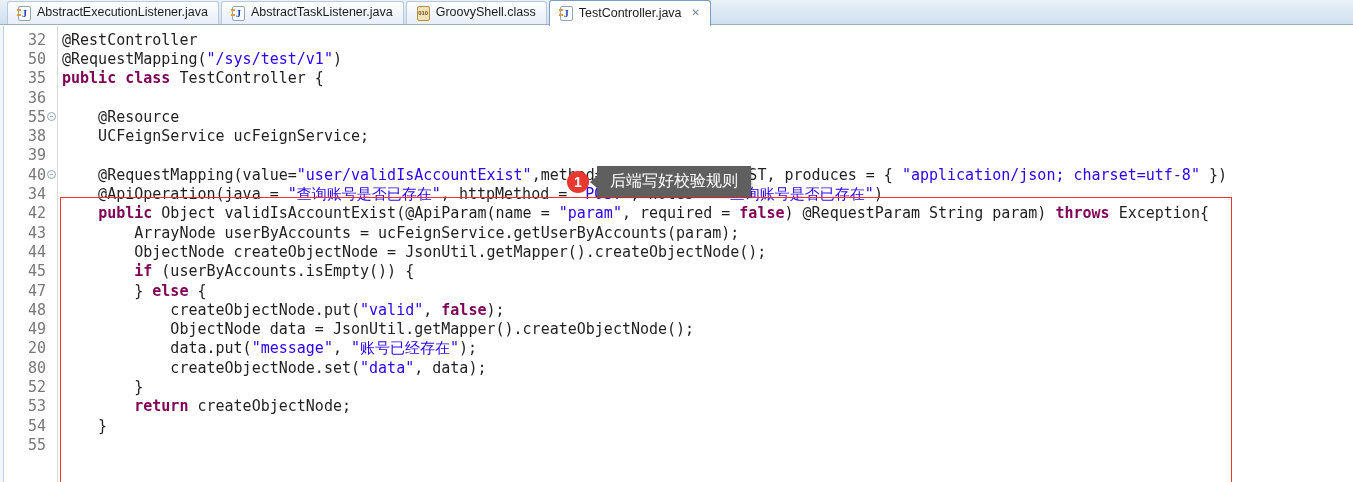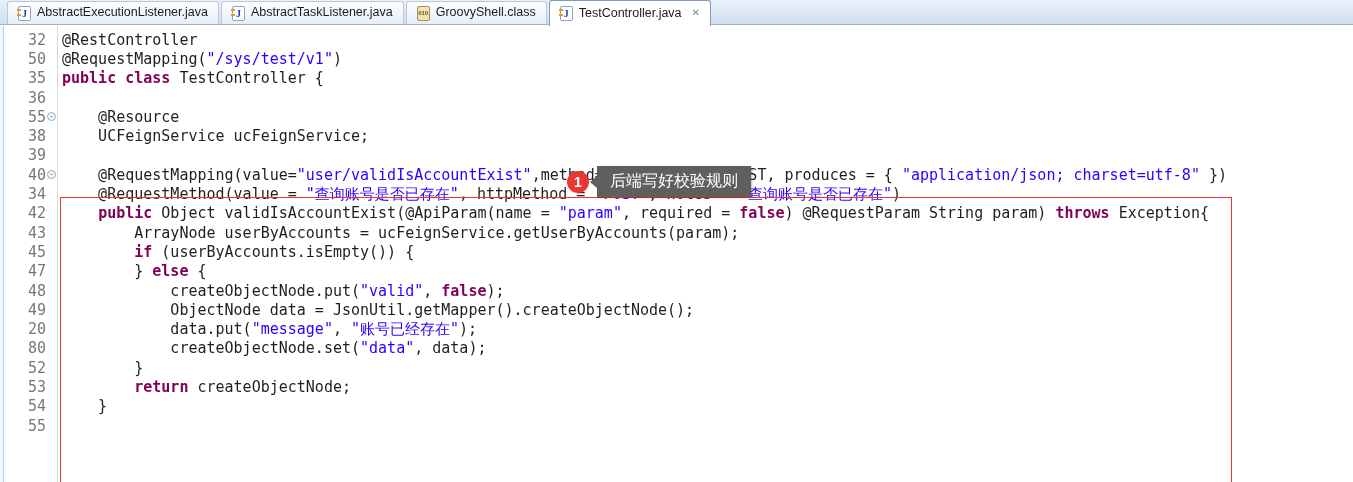--- a/index.html
+++ b/index.html
@@ -106,23 +106,24 @@
   <div class="left-strip"></div>
   <div class="code-area">
       <div class="row"><span class="ln">32</span><span class="code"><span class="c-p">@RestController</span></span></div>
       <div class="row"><span class="ln">50</span><span class="code"><span class="c-p">@RequestMapping(</span><span class="c-s">"/sys/test/v1"</span><span class="c-p">)</span></span></div>
       <div class="row"><span class="ln">35</span><span class="code"><span class="c-k">public class</span><span class="c-p"> TestController {</span></span></div>
       <div class="row"><span class="ln">36</span><span class="code"></span></div>
       <div class="row"><span class="ln">55</span><span class="fold"></span><span class="code"><span class="c-p">    @Resource</span></span></div>
       <div class="row"><span class="ln">38</span><span class="code"><span class="c-p">    UCFeignService ucFeignService;</span></span></div>
       <div class="row"><span class="ln">39</span><span class="code"></span></div>
       <div class="row"><span class="ln">40</span><span class="fold"></span><span class="code"><span class="c-p">    @RequestMapping(value=</span><span class="c-s">"user/validIsAccountExist"</span><span class="c-p">,method=RequestMethod.POST, produces = { </span><span class="c-s">"application/json; charset=utf-8"</span><span class="c-p"> })</span></span></div>
-      <div class="row"><span class="ln">34</span><span class="code"><span class="c-p">    @RequestMethod(value = </span><span class="c-s">"查询账号是否已存在"</span><span class="c-p">, httpMethod = </span><span class="c-s">"POST"</span><span class="c-p">, notes = </span><span class="c-s">"查询账号是否已存在"</span><span class="c-p">)</span></span></div>
+      <div class="row"><span class="ln">34</span><span class="code"><span class="c-p">    @ApiOperation(java = </span><span class="c-s">"查询账号是否已存在"</span><span class="c-p">, httpMethod = </span><span class="c-s">"POST"</span><span class="c-p">, notes = </span><span class="c-s">"查询账号是否已存在"</span><span class="c-p">)</span></span></div>
       <div class="row"><span class="ln">42</span><span class="code"><span class="c-p">    </span><span class="c-k">public</span><span class="c-p"> Object validIsAccountExist(@ApiParam(name = </span><span class="c-s">"param"</span><span class="c-p">, required = </span><span class="c-k">false</span><span class="c-p">) @RequestParam String param) </span><span class="c-k">throws</span><span class="c-p"> Exception{</span></span></div>
       <div class="row"><span class="ln">43</span><span class="code"><span class="c-p">        ArrayNode userByAccounts = ucFeignService.getUserByAccounts(param);</span></span></div>
+      <div class="row"><span class="ln">44</span><span class="code"><span class="c-p">        ObjectNode createObjectNode = JsonUtil.getMapper().createObjectNode();</span></span></div>
       <div class="row"><span class="ln">45</span><span class="code"><span class="c-p">        </span><span class="c-k">if</span><span class="c-p"> (userByAccounts.isEmpty()) {</span></span></div>
       <div class="row"><span class="ln">47</span><span class="code"><span class="c-p">        } </span><span class="c-k">else</span><span class="c-p"> {</span></span></div>
       <div class="row"><span class="ln">48</span><span class="code"><span class="c-p">            createObjectNode.put(</span><span class="c-s">"valid"</span><span class="c-p">, </span><span class="c-k">false</span><span class="c-p">);</span></span></div>
       <div class="row"><span class="ln">49</span><span class="code"><span class="c-p">            ObjectNode data = JsonUtil.getMapper().createObjectNode();</span></span></div>
       <div class="row"><span class="ln">20</span><span class="code"><span class="c-p">            data.put(</span><span class="c-s">"message"</span><span class="c-p">, </span><span class="c-s">"账号已经存在"</span><span class="c-p">);</span></span></div>
       <div class="row"><span class="ln">80</span><span class="code"><span class="c-p">            createObjectNode.set(</span><span class="c-s">"data"</span><span class="c-p">, data);</span></span></div>
       <div class="row"><span class="ln">52</span><span class="code"><span class="c-p">        }</span></span></div>
       <div class="row"><span class="ln">53</span><span class="code"><span class="c-p">        </span><span class="c-k">return</span><span class="c-p"> createObjectNode;</span></span></div>
       <div class="row"><span class="ln">54</span><span class="code"><span class="c-p">    }</span></span></div>
       <div class="row"><span class="ln">55</span><span class="code"></span></div>

